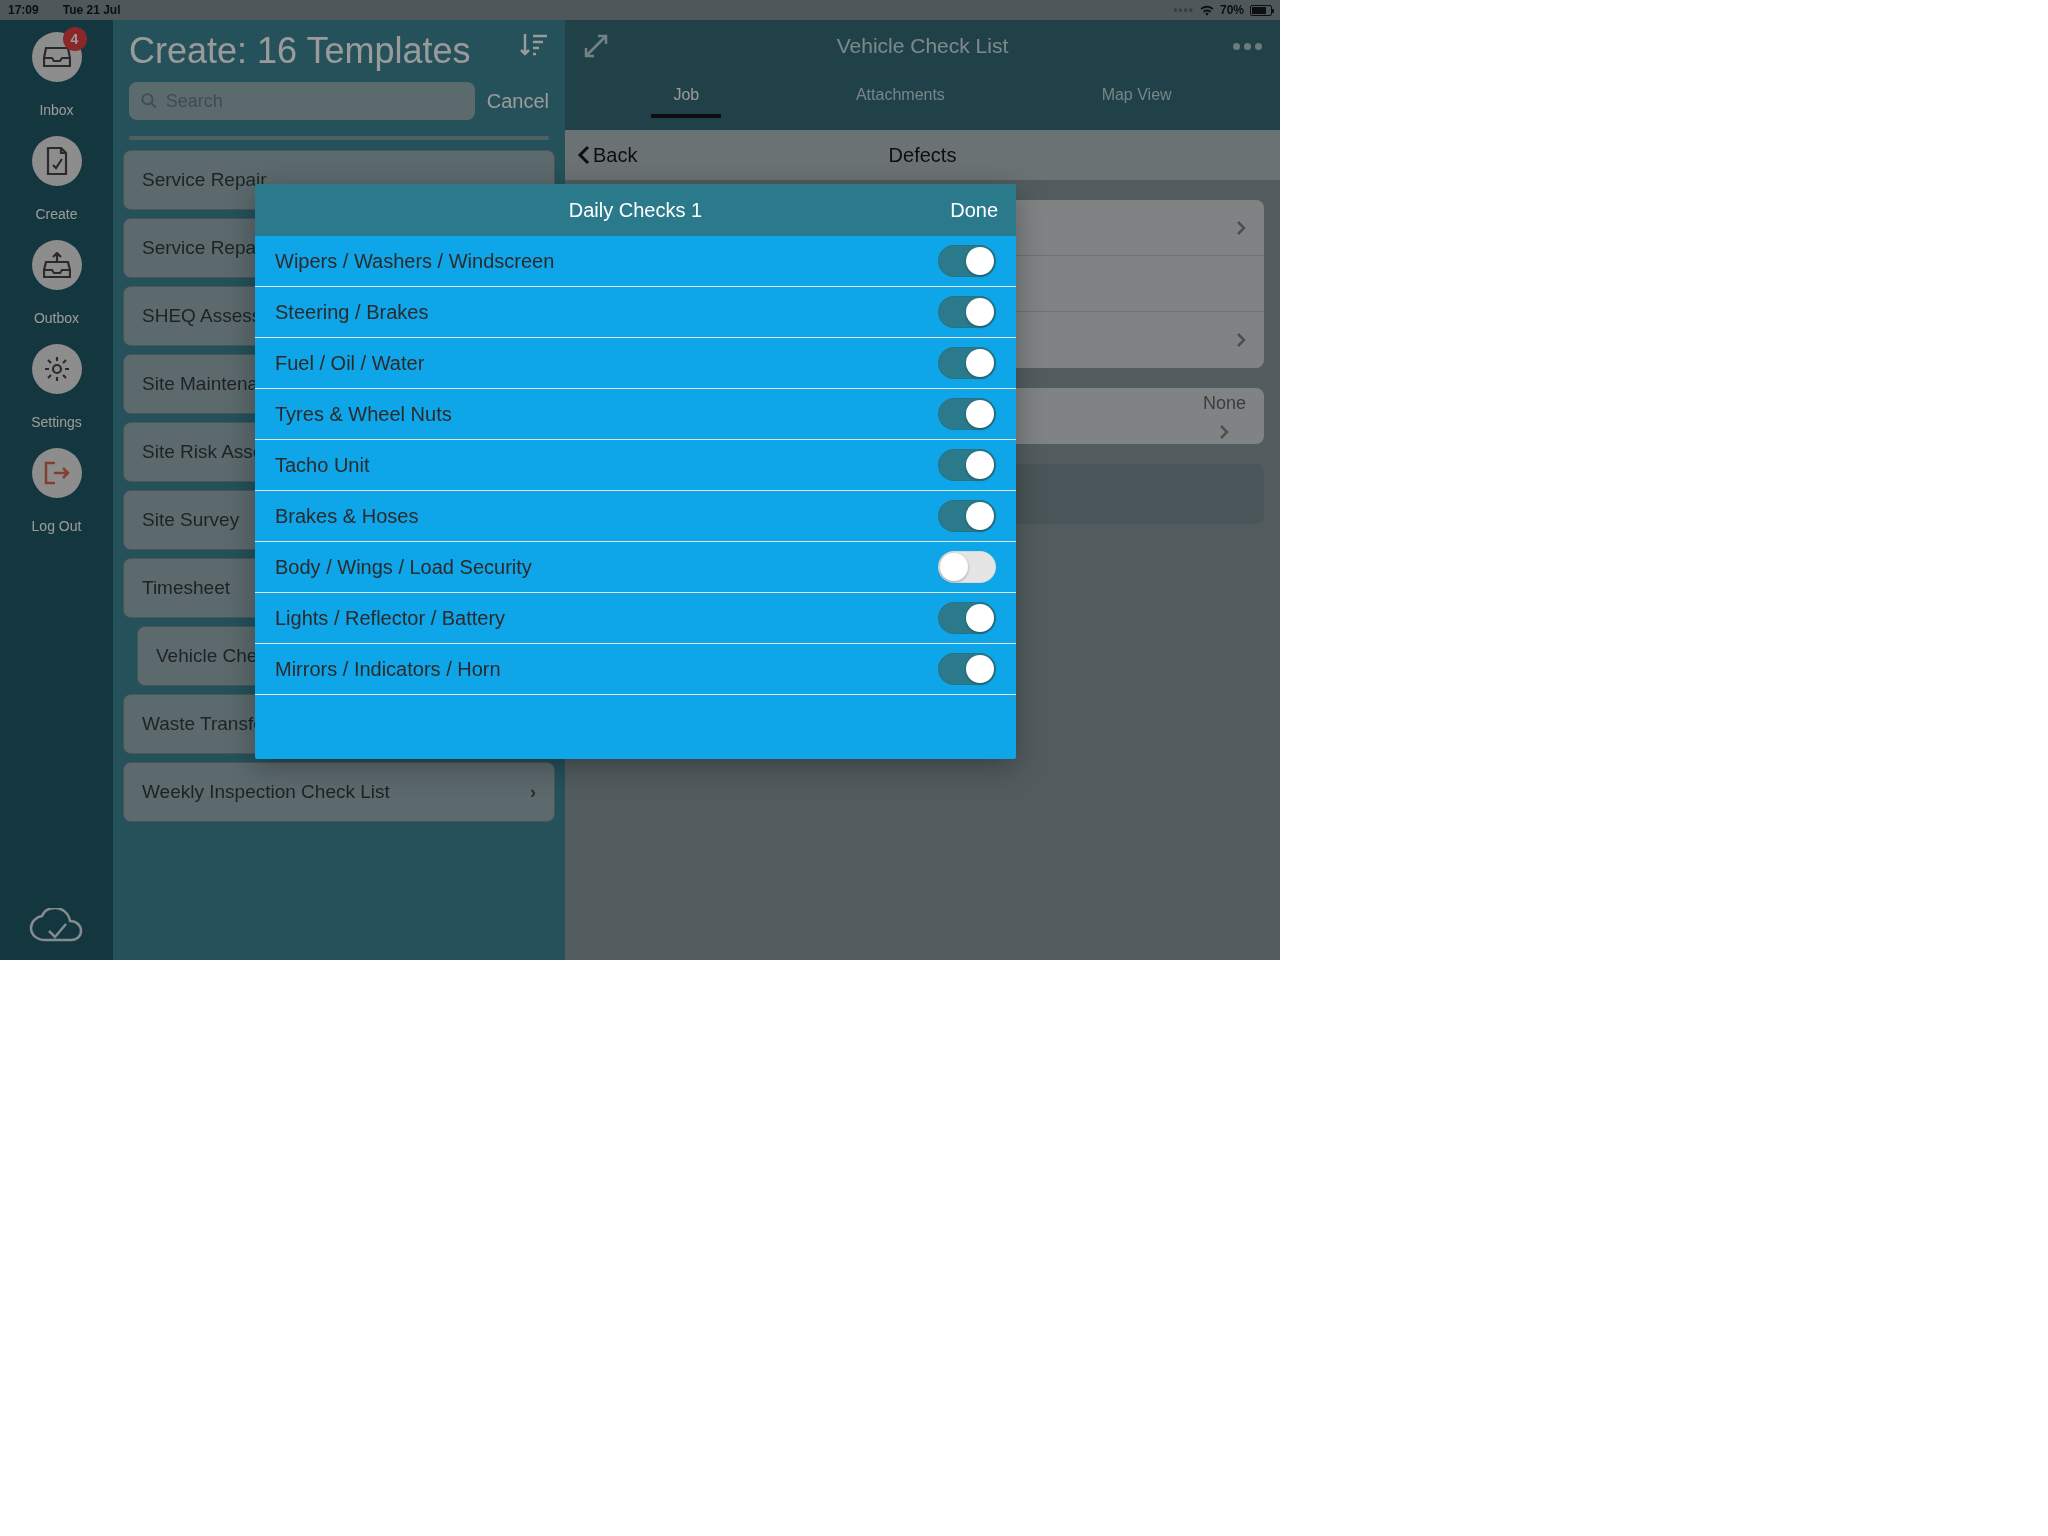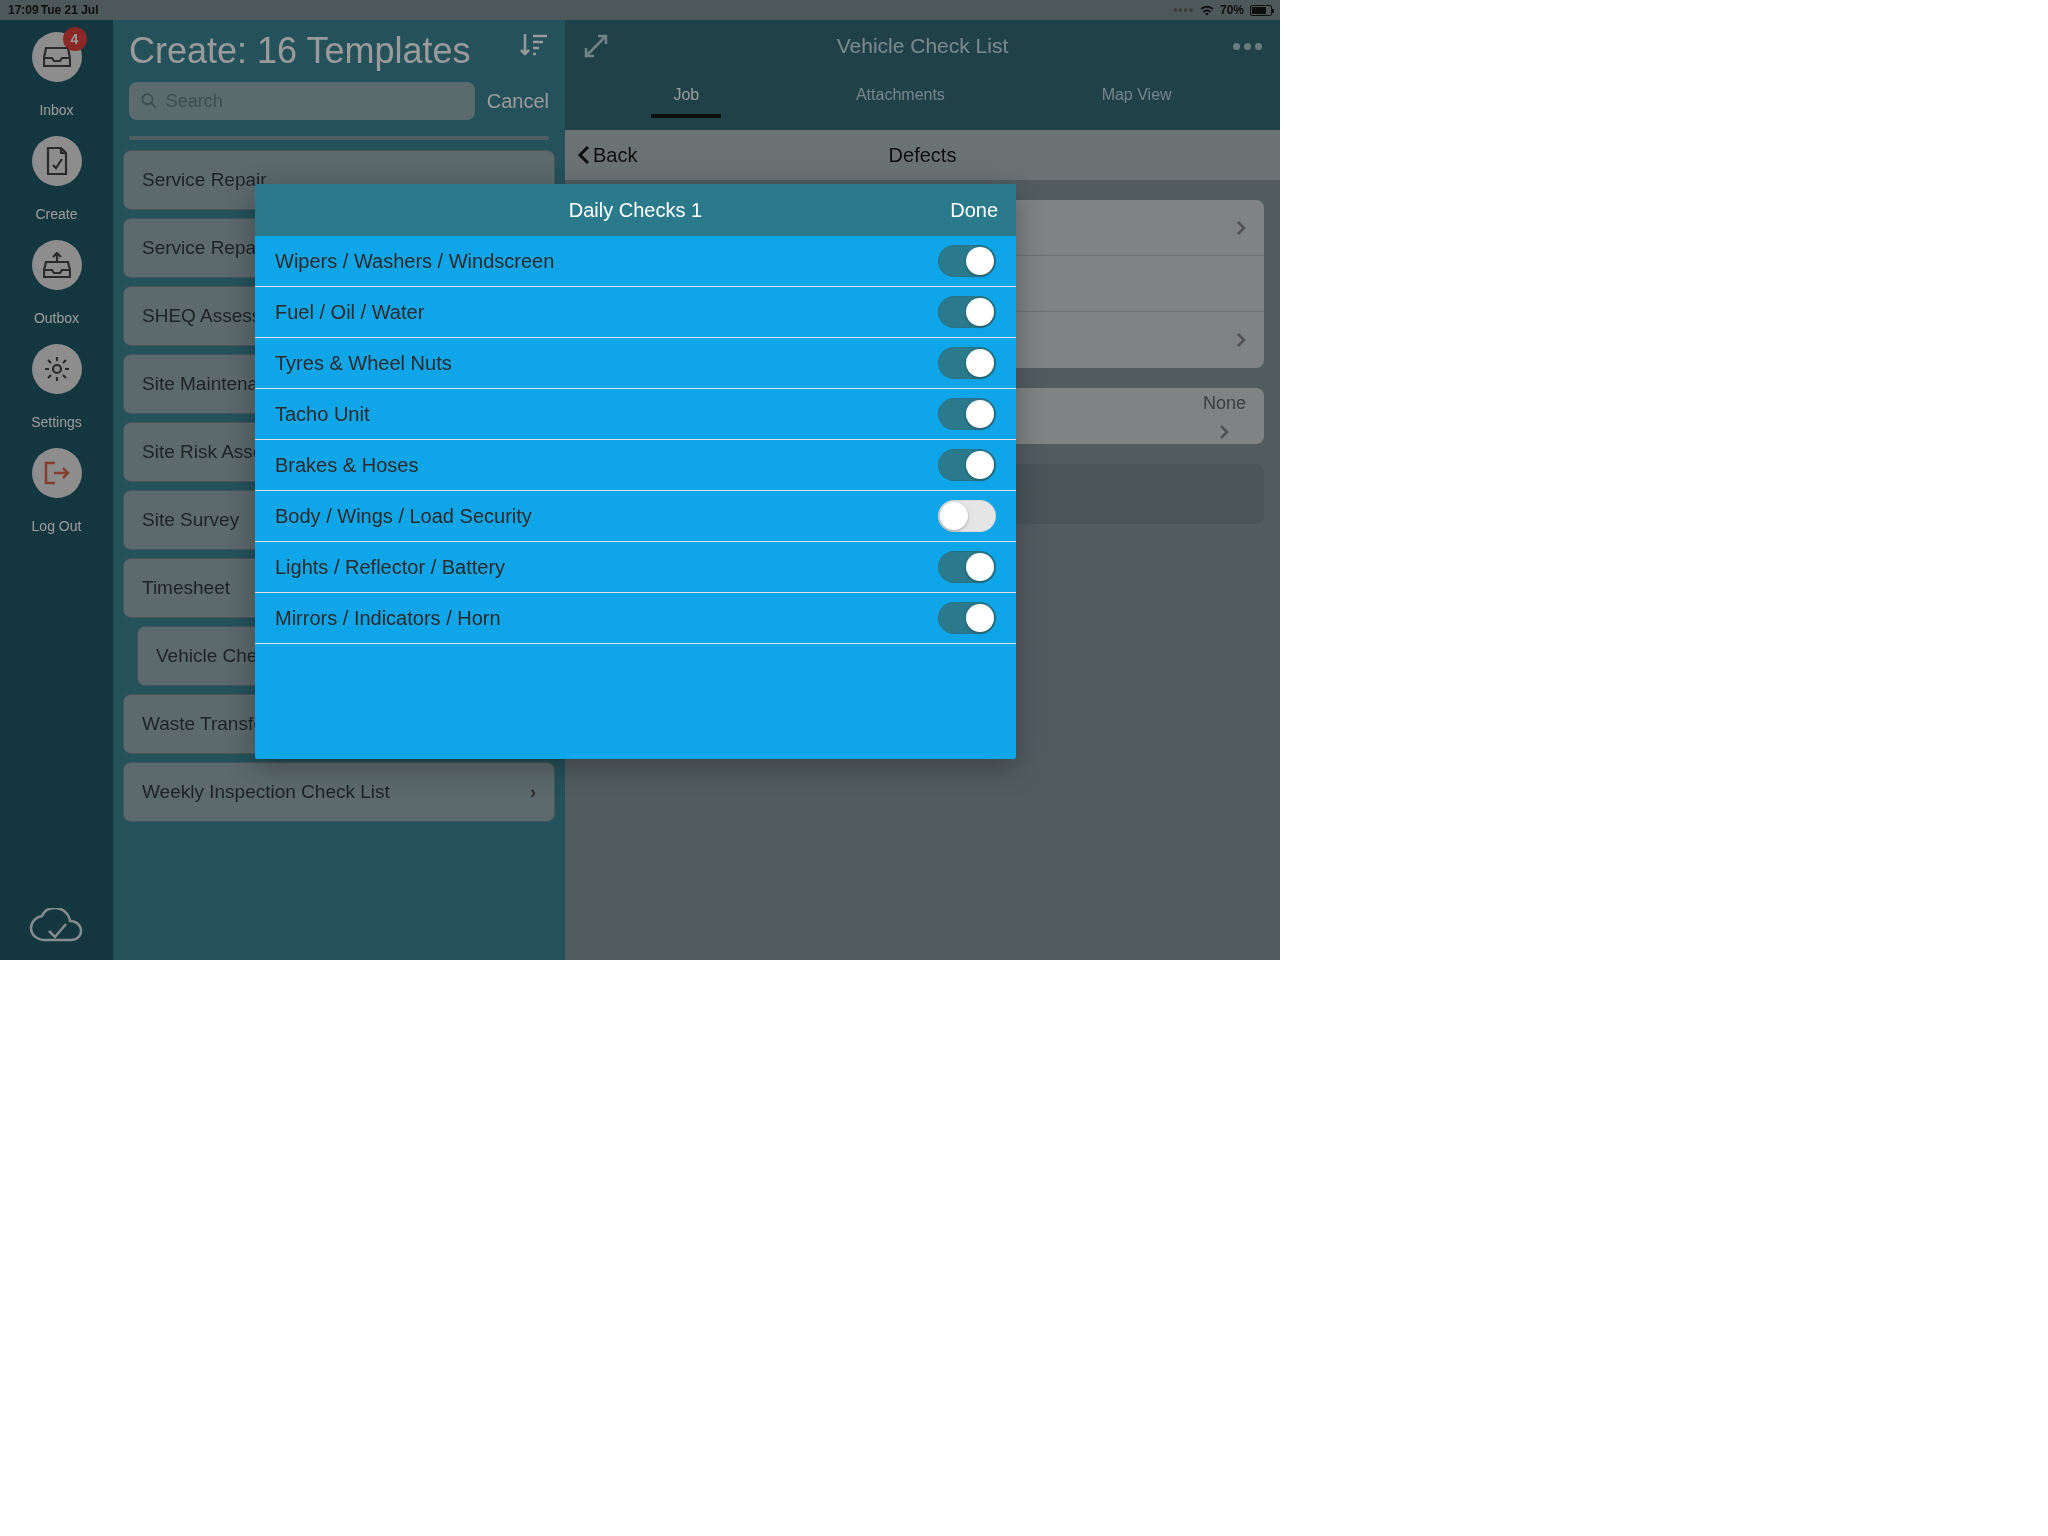--- a/index.html
+++ b/index.html
@@ -2,21 +2,21 @@
 <html><head>
 <meta charset="utf-8">
 <style>
   * { margin: 0; padding: 0; box-sizing: border-box; font-family: -apple-system, BlinkMacSystemFont, 'Segoe UI', sans-serif; }
   html, body { width: 1280px; height: 960px; overflow: hidden; }
 
   .root { position: relative; width: 100%; height: 100%; background: #7d8f94; }
 
   
   .status-bar { position: absolute; top:0; left:0; right:0; height: 20px; background: rgba(0,0,0,0.05); display:flex; align-items:center; padding: 0 8px; font-size: 12px; font-weight:600; color:#000; z-index: 1; }
-  .status-left { flex:1; display:flex; gap:2px; }
+  .status-left { flex:1; display:flex; gap:24px; }
   .status-right { display:flex; align-items:center; gap:6px; }
   .dots { letter-spacing:1px; color:#555; }
   .wifi-icon { width:14px; height:12px; }
   .battery { width:22px; height:11px; border:1px solid #000; border-radius:2px; position:relative; }
   .battery::after { content:''; position:absolute; right:-3px; top:3px; width:2px; height:4px; background:#000; border-radius:0 1px 1px 0; }
   .battery-fill { position:absolute; left:1px; top:1px; bottom:1px; width:70%; background:#000; }
 
   
   .sidebar { position:absolute; top:20px; left:0; width:113px; bottom:0; background:#0c4a5a; display:flex; flex-direction:column; align-items:center; padding-top:12px; }
   .nav-item { display:flex; flex-direction:column; align-items:center; gap:4px; margin-bottom:18px; cursor:pointer; }
@@ -282,20 +282,26 @@
       <span class="done-btn">Done</span>
     </div>
     <div class="check-list" id="check-list">
         <div class="check-row">
           <span>Wipers / Washers / Windscreen</span>
           <div class="toggle on">
             <div class="knob"></div>
           </div>
         </div>
         <div class="check-row">
+          <span>Steering / Brakes</span>
+          <div class="toggle on">
+            <div class="knob"></div>
+          </div>
+        </div>
+        <div class="check-row">
           <span>Fuel / Oil / Water</span>
           <div class="toggle on">
             <div class="knob"></div>
           </div>
         </div>
         <div class="check-row">
           <span>Tyres &amp; Wheel Nuts</span>
           <div class="toggle on">
             <div class="knob"></div>
           </div>

